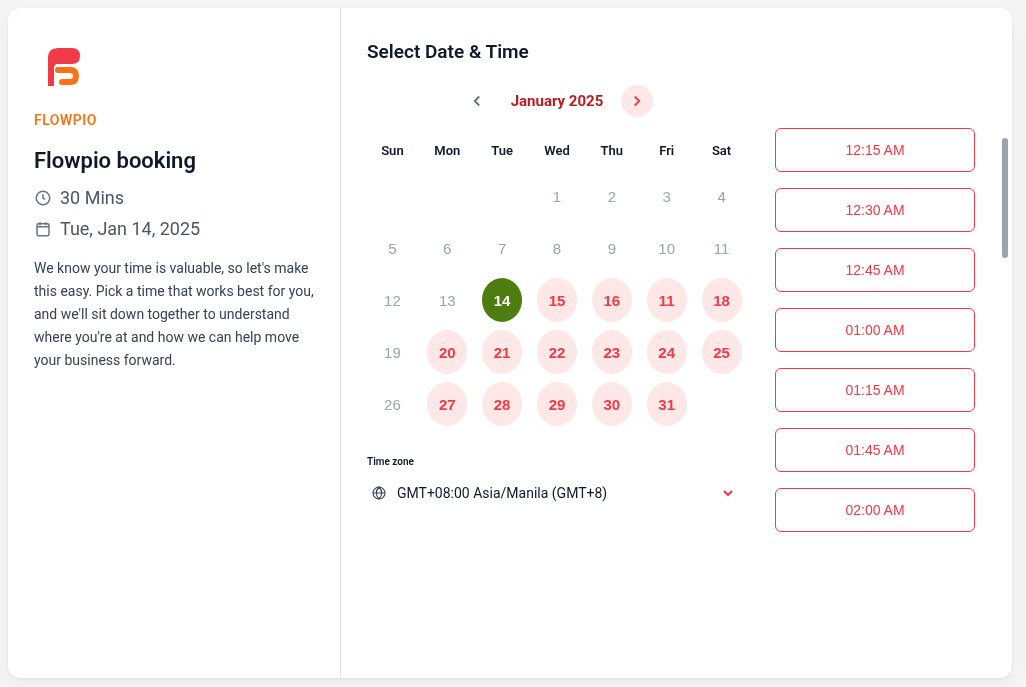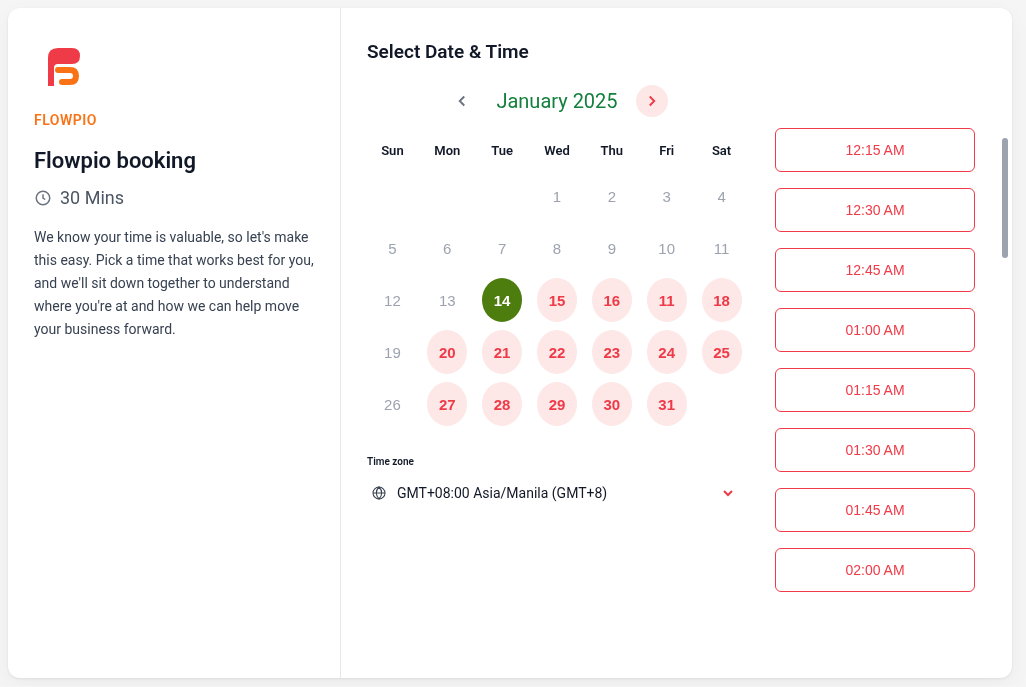--- a/index.html
+++ b/index.html
@@ -76,23 +76,23 @@
     margin-bottom: 22px;
   }
   .month-row {
     display: flex;
     align-items: center;
     justify-content: center;
     gap: 18px;
     margin-bottom: 18px;
   }
   .month-label {
-    font-size: 20px;
-    font-weight: 400;
-    color: #15803d;
+    font-size: 15px;
+    font-weight: 700;
+    color: #b91c1c;
   }
   .nav-btn {
     width: 32px;
     height: 32px;
     border-radius: 50%;
     display: flex;
     align-items: center;
     justify-content: center;
     border: none;
     background: transparent;
@@ -212,20 +212,27 @@
     <h1 class="title">Flowpio booking</h1>
 
     <div class="meta-row">
       <svg width="18" height="18" viewBox="0 0 24 24" fill="none" stroke="#6b7280" stroke-width="2">
         <circle cx="12" cy="12" r="9"></circle>
           <path d="M12 7v5l3 2"></path>
       </svg>
       <span>30 Mins</span>
     </div>
 
+    <div class="meta-row">
+      <svg width="18" height="18" viewBox="0 0 24 24" fill="none" stroke="#6b7280" stroke-width="2">
+        <rect x="4" y="5" width="16" height="16" rx="2"></rect>
+          <path d="M4 9h16M8 3v4M16 3v4"></path>
+      </svg>
+      <span>Tue, Jan 14, 2025</span>
+    </div>
 
     <p class="desc">We know your time is valuable, so let's make this easy. Pick a time that works best for you, and we'll sit down together to understand where you're at and how we can help move your business forward.</p>
   </div>
 
   <div class="right">
     <div class="cal-col">
       <div class="section-title">Select Date &amp; Time</div>
 
       <div class="month-row">
         <button class="nav-btn prev">
@@ -312,20 +319,19 @@
         </div>
       </div>
     </div>
 
     <div class="slots-col" id="slots">
         <button class="slot">12:15 AM</button>
         <button class="slot">12:30 AM</button>
         <button class="slot">12:45 AM</button>
         <button class="slot">01:00 AM</button>
         <button class="slot">01:15 AM</button>
-        <button class="slot">01:30 AM</button>
         <button class="slot">01:45 AM</button>
         <button class="slot">02:00 AM</button>
       </div>
   </div>
 
   <div class="scroll-ind"></div>
 </div>
 
 </body></html>

